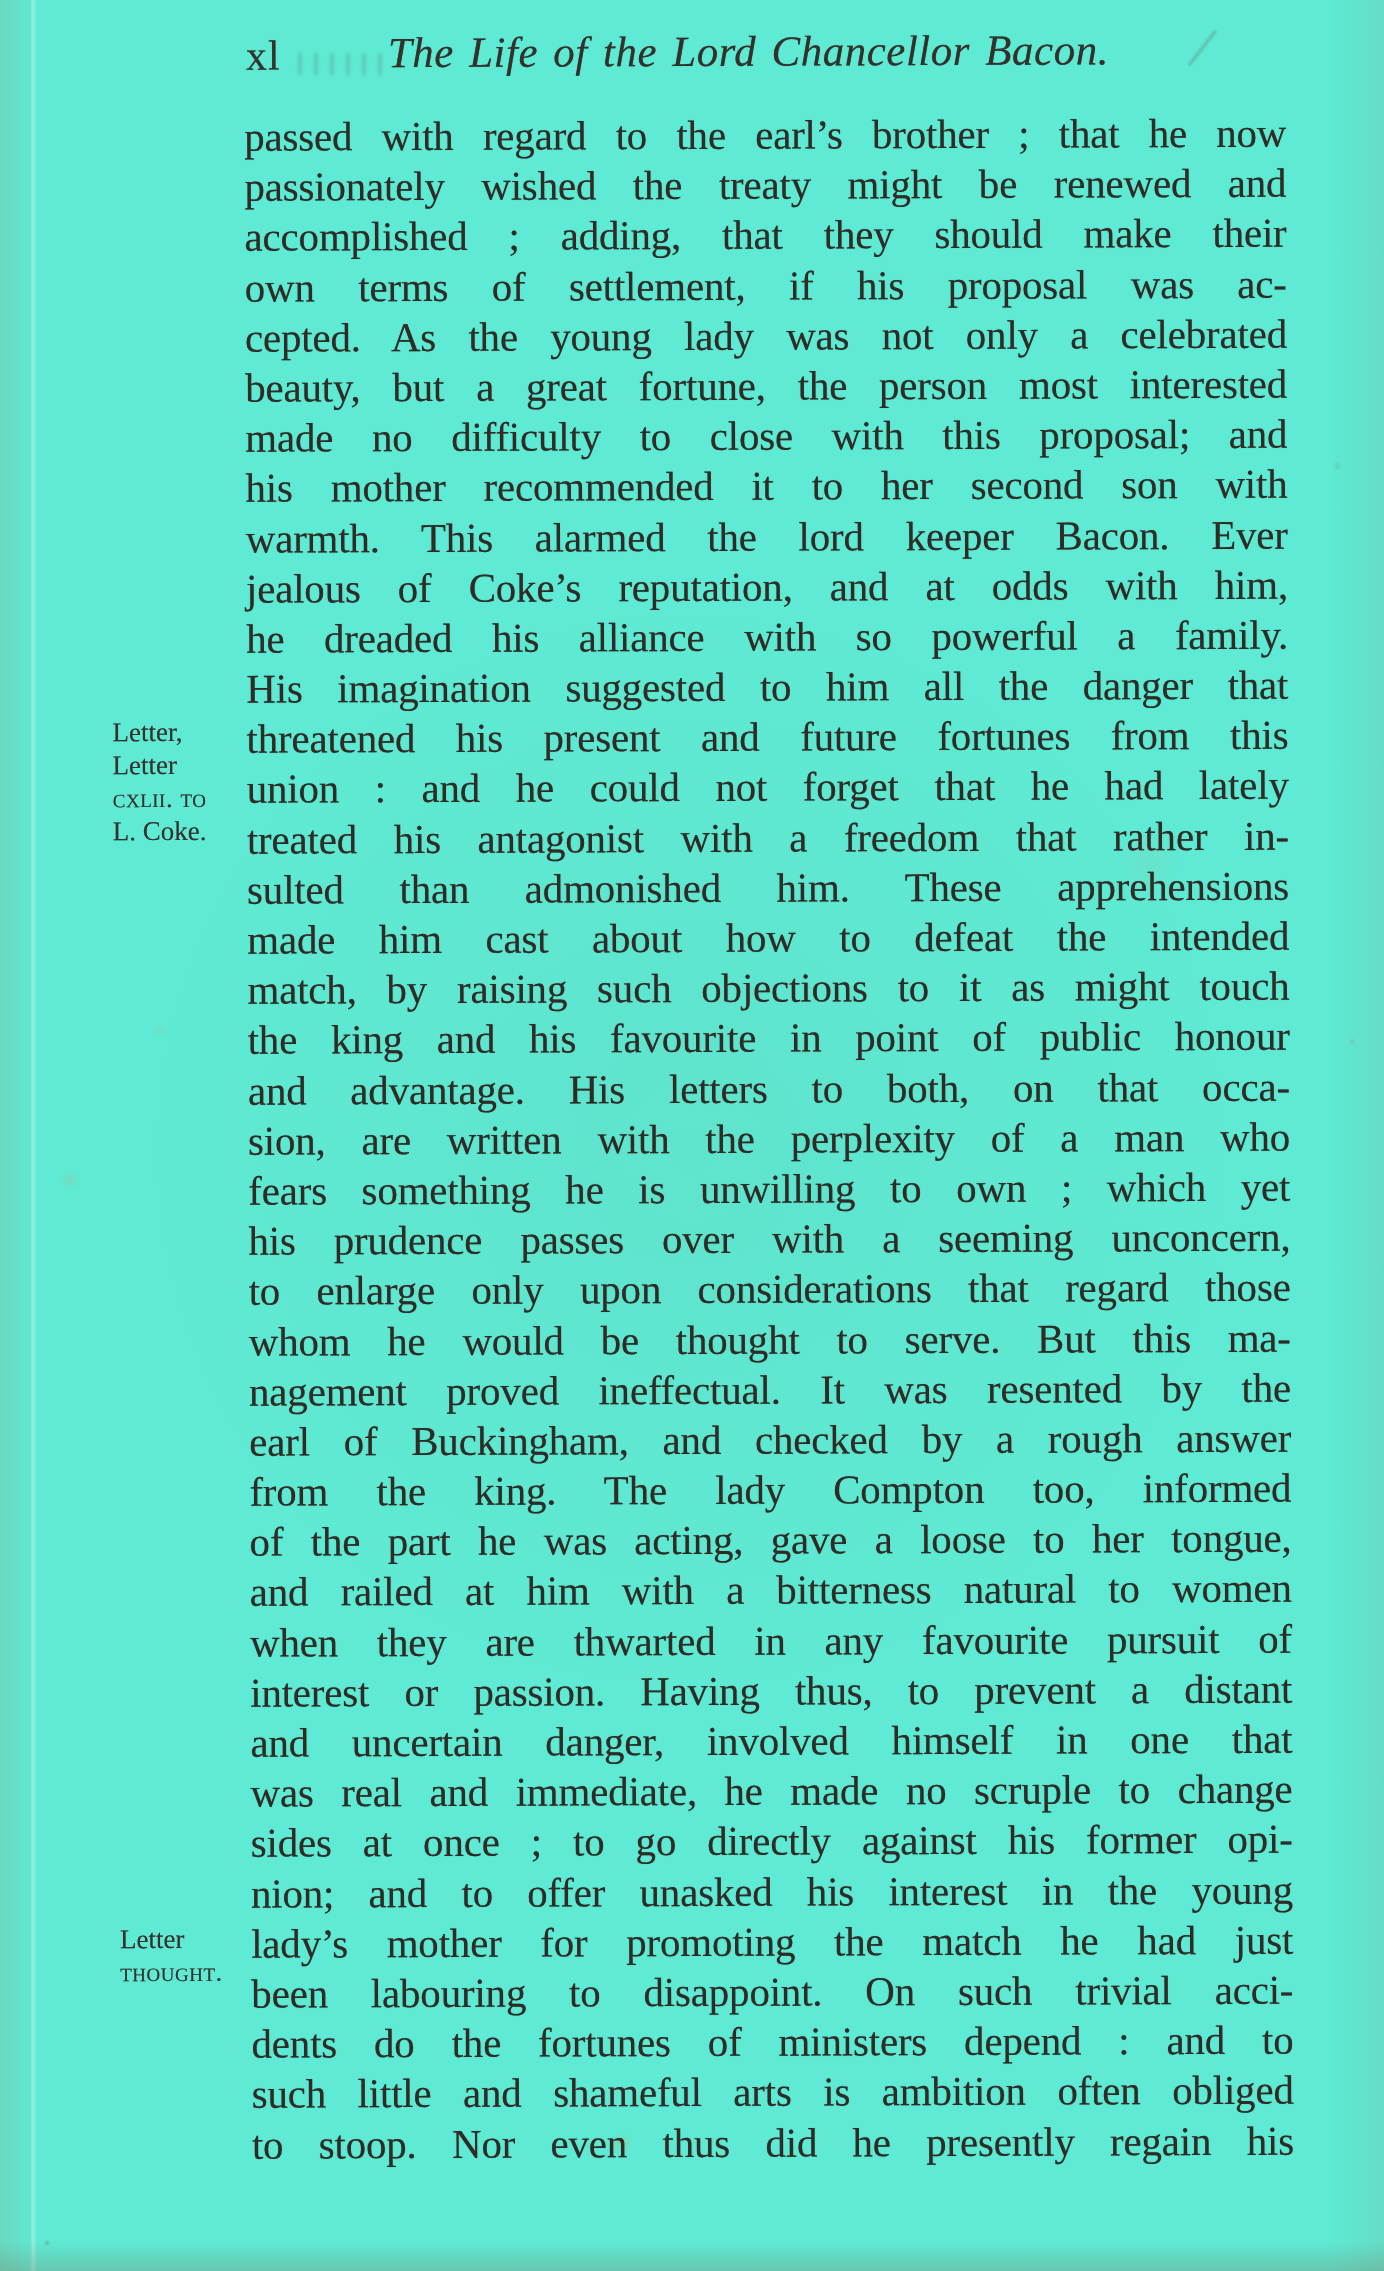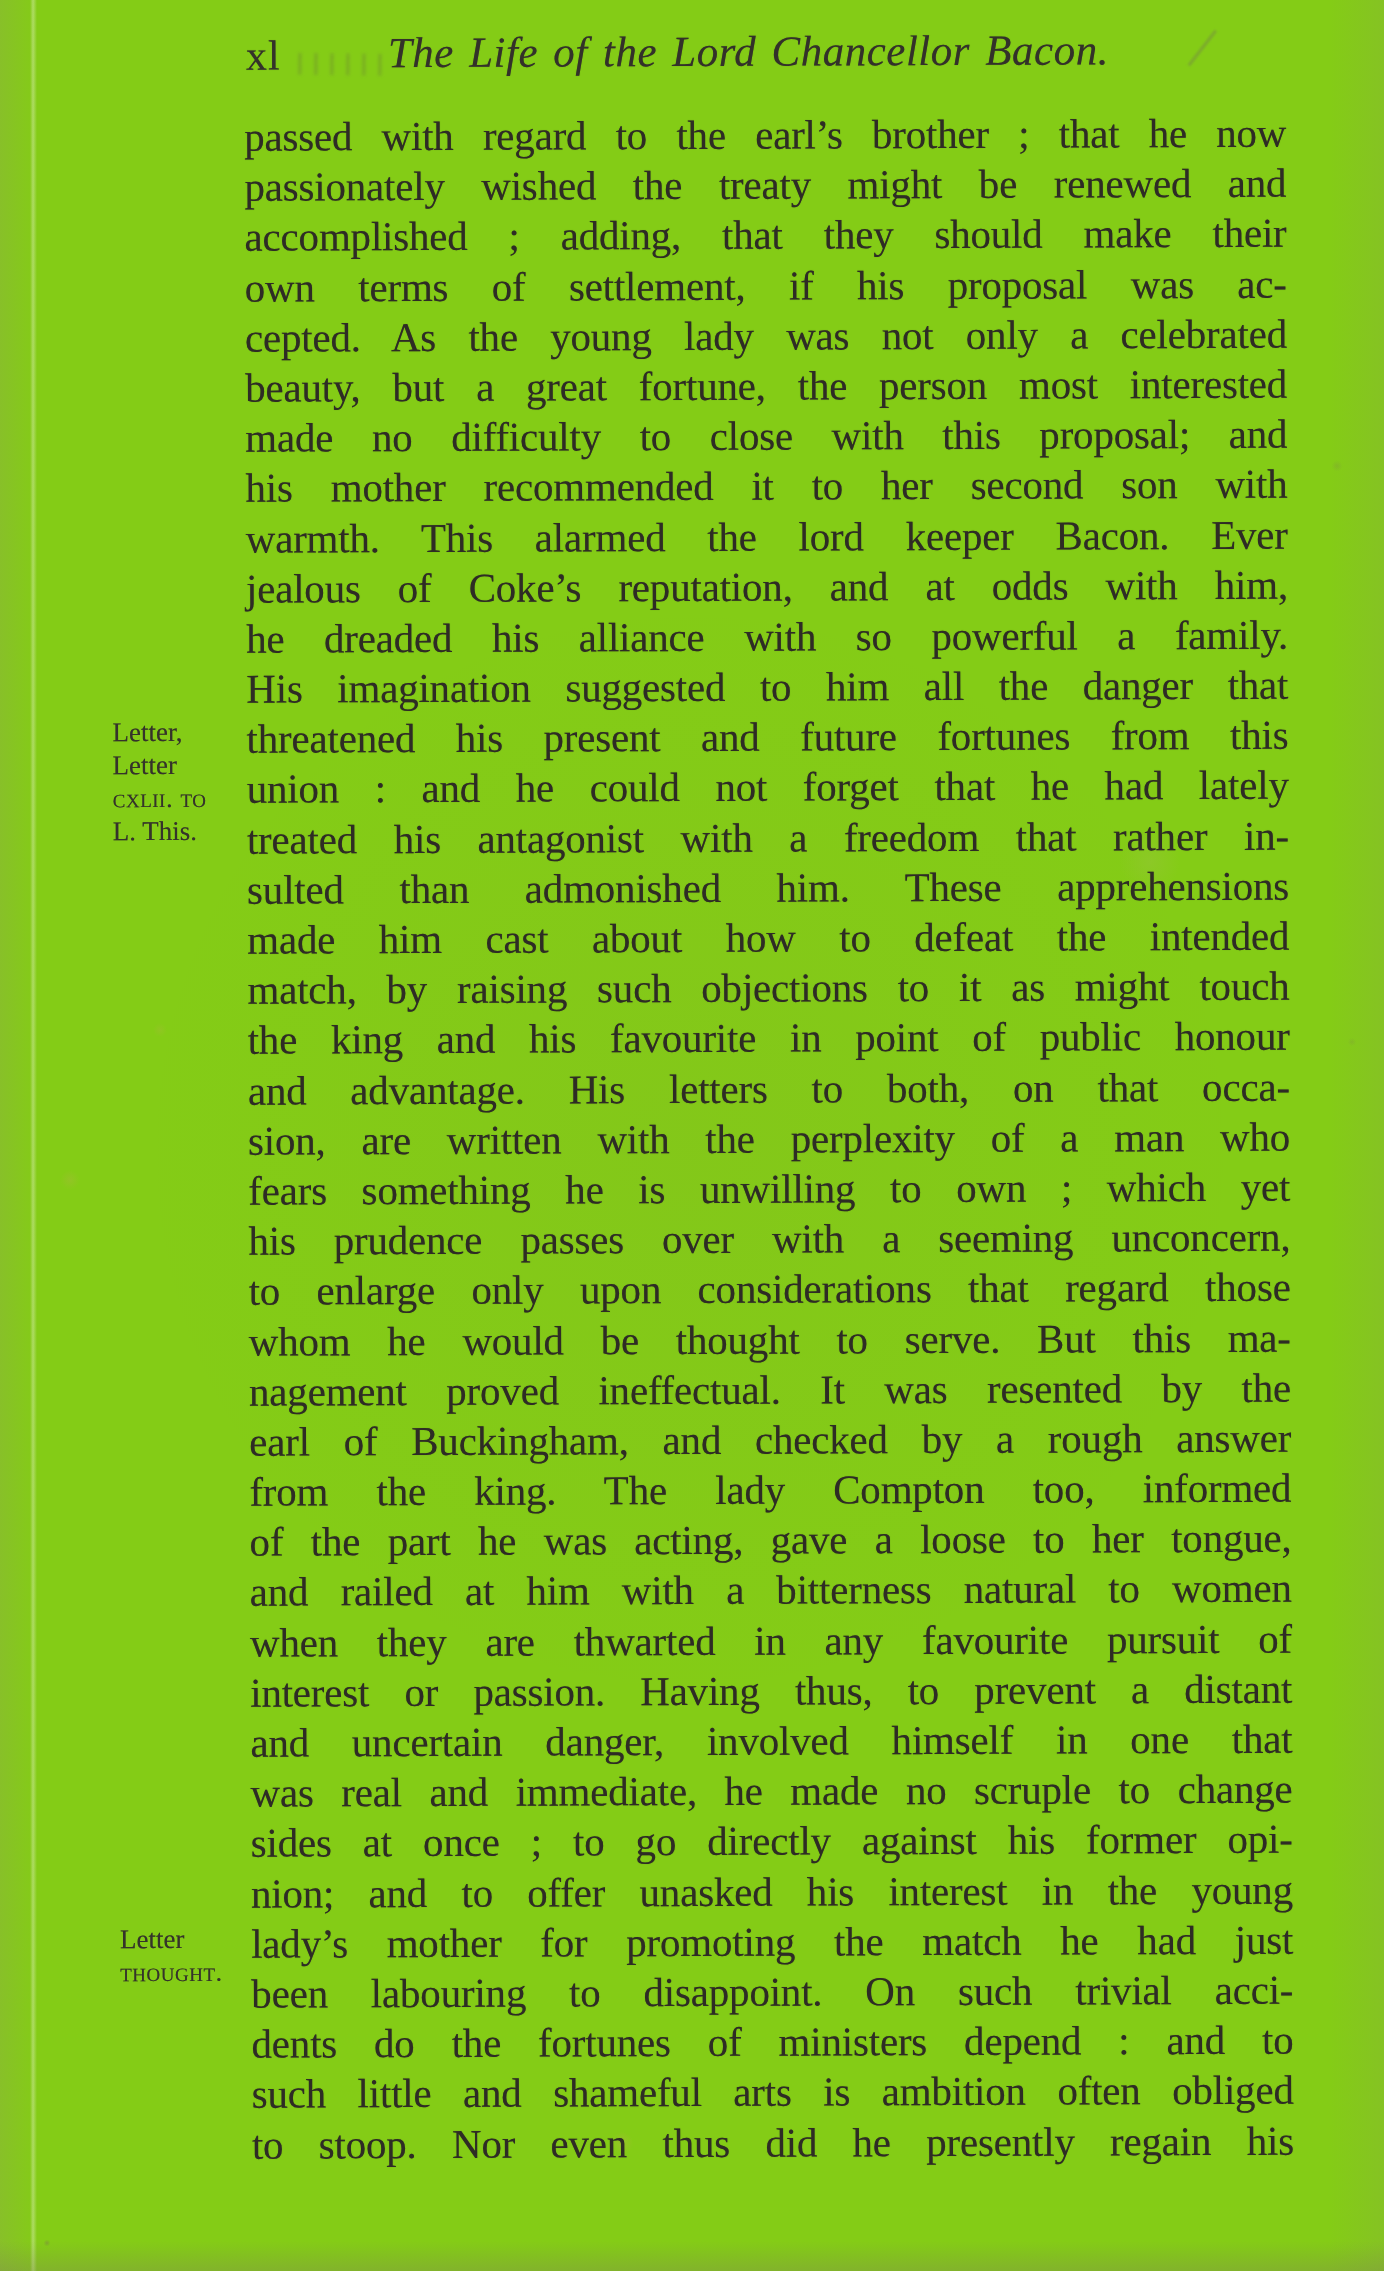--- a/index.html
+++ b/index.html
@@ -4,21 +4,21 @@
 <style>
   html, body {
     margin: 0;
     padding: 0;
     background: #e8e4cf;
   }
   .page {
     position: relative;
     width: 1384px;
     height: 2271px;
-    background: #84cc16;
+    background: #5eead4;
     overflow: hidden;
     font-family: "Liberation Serif", "DejaVu Serif", serif;
     color: #2e2c25;
   }
   .tilt {
     position: absolute;
     inset: 0;
     transform: rotate(-0.22deg);
     transform-origin: 50% 50%;
   }
@@ -128,21 +128,21 @@
       <div class="ghost-xl"></div>
       <h1 class="title">The Life of the Lord Chancellor Bacon.</h1>
       <div class="pencil-mark"></div>
     </header>
 
     <aside class="note note-1">
 
     <div class="note-line">Letter,</div>
         <div class="note-line">Letter</div>
         <div class="note-line">cxlii. to</div>
-        <div class="note-line">L. This.</div>
+        <div class="note-line">L. Coke.</div>
       </aside>
 
     <aside class="note note-2">
 
     <div class="note-line">Letter</div>
         <div class="note-line">thought.</div>
       </aside>
 
     <main class="body-text">
 

